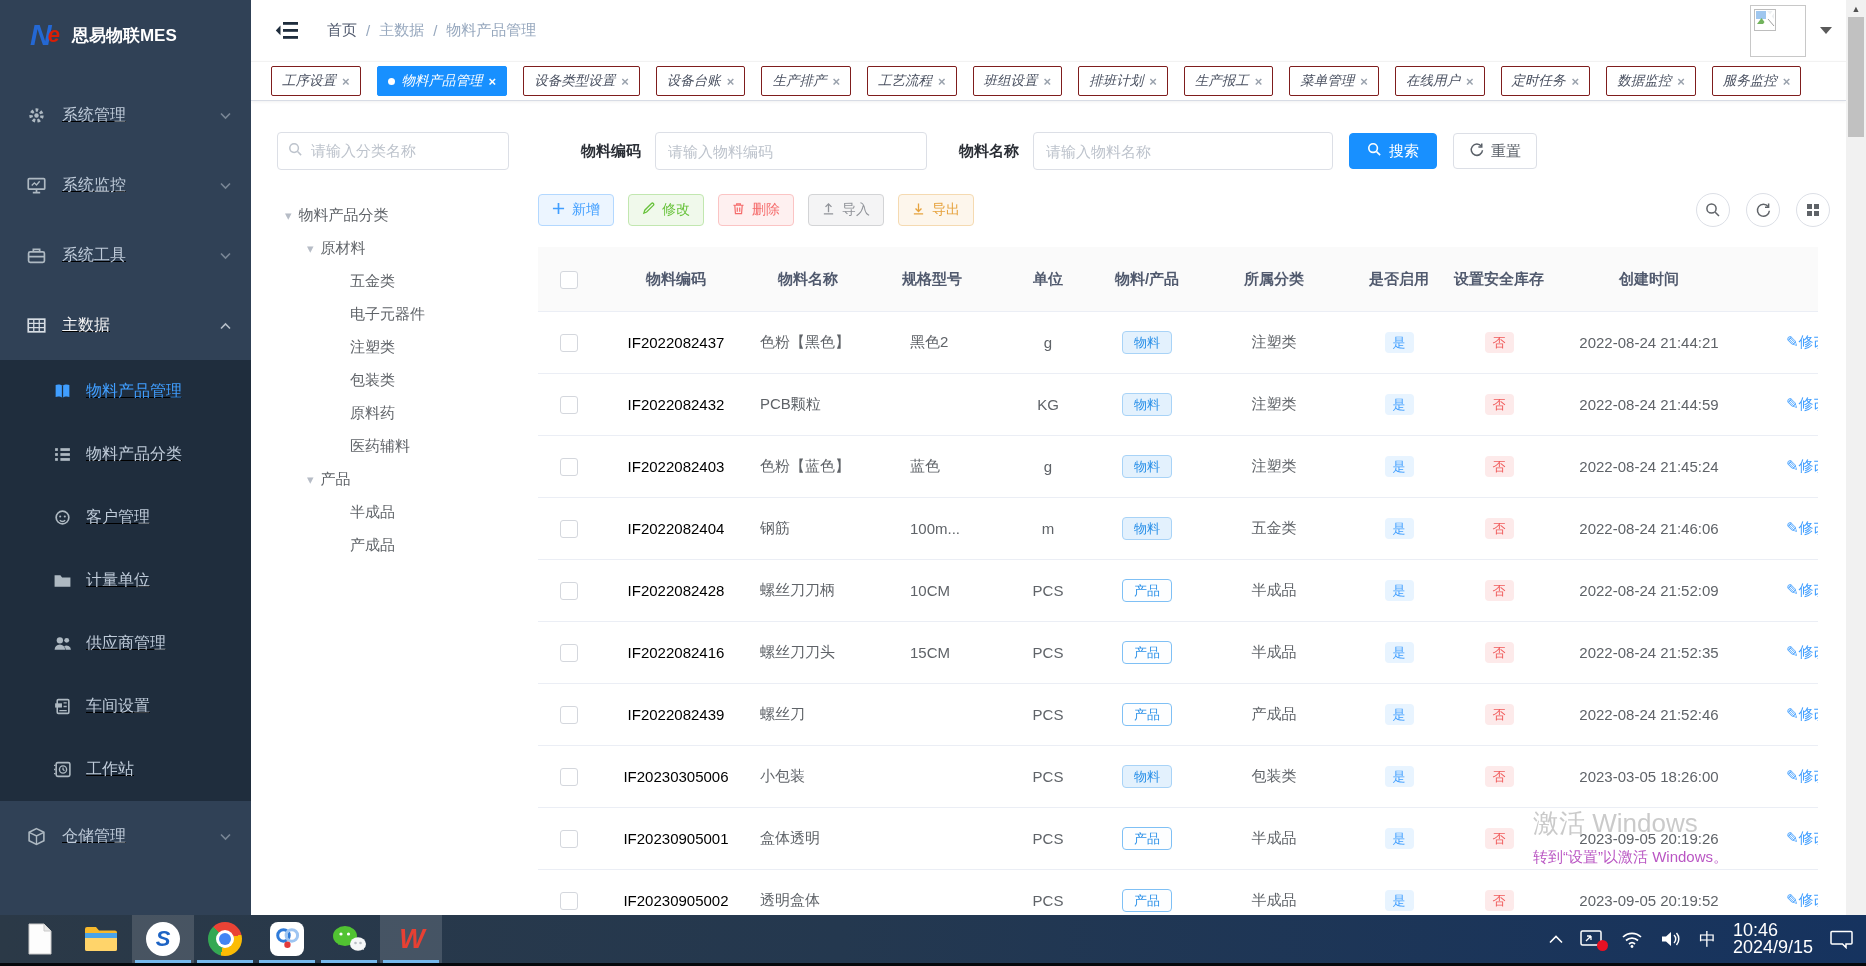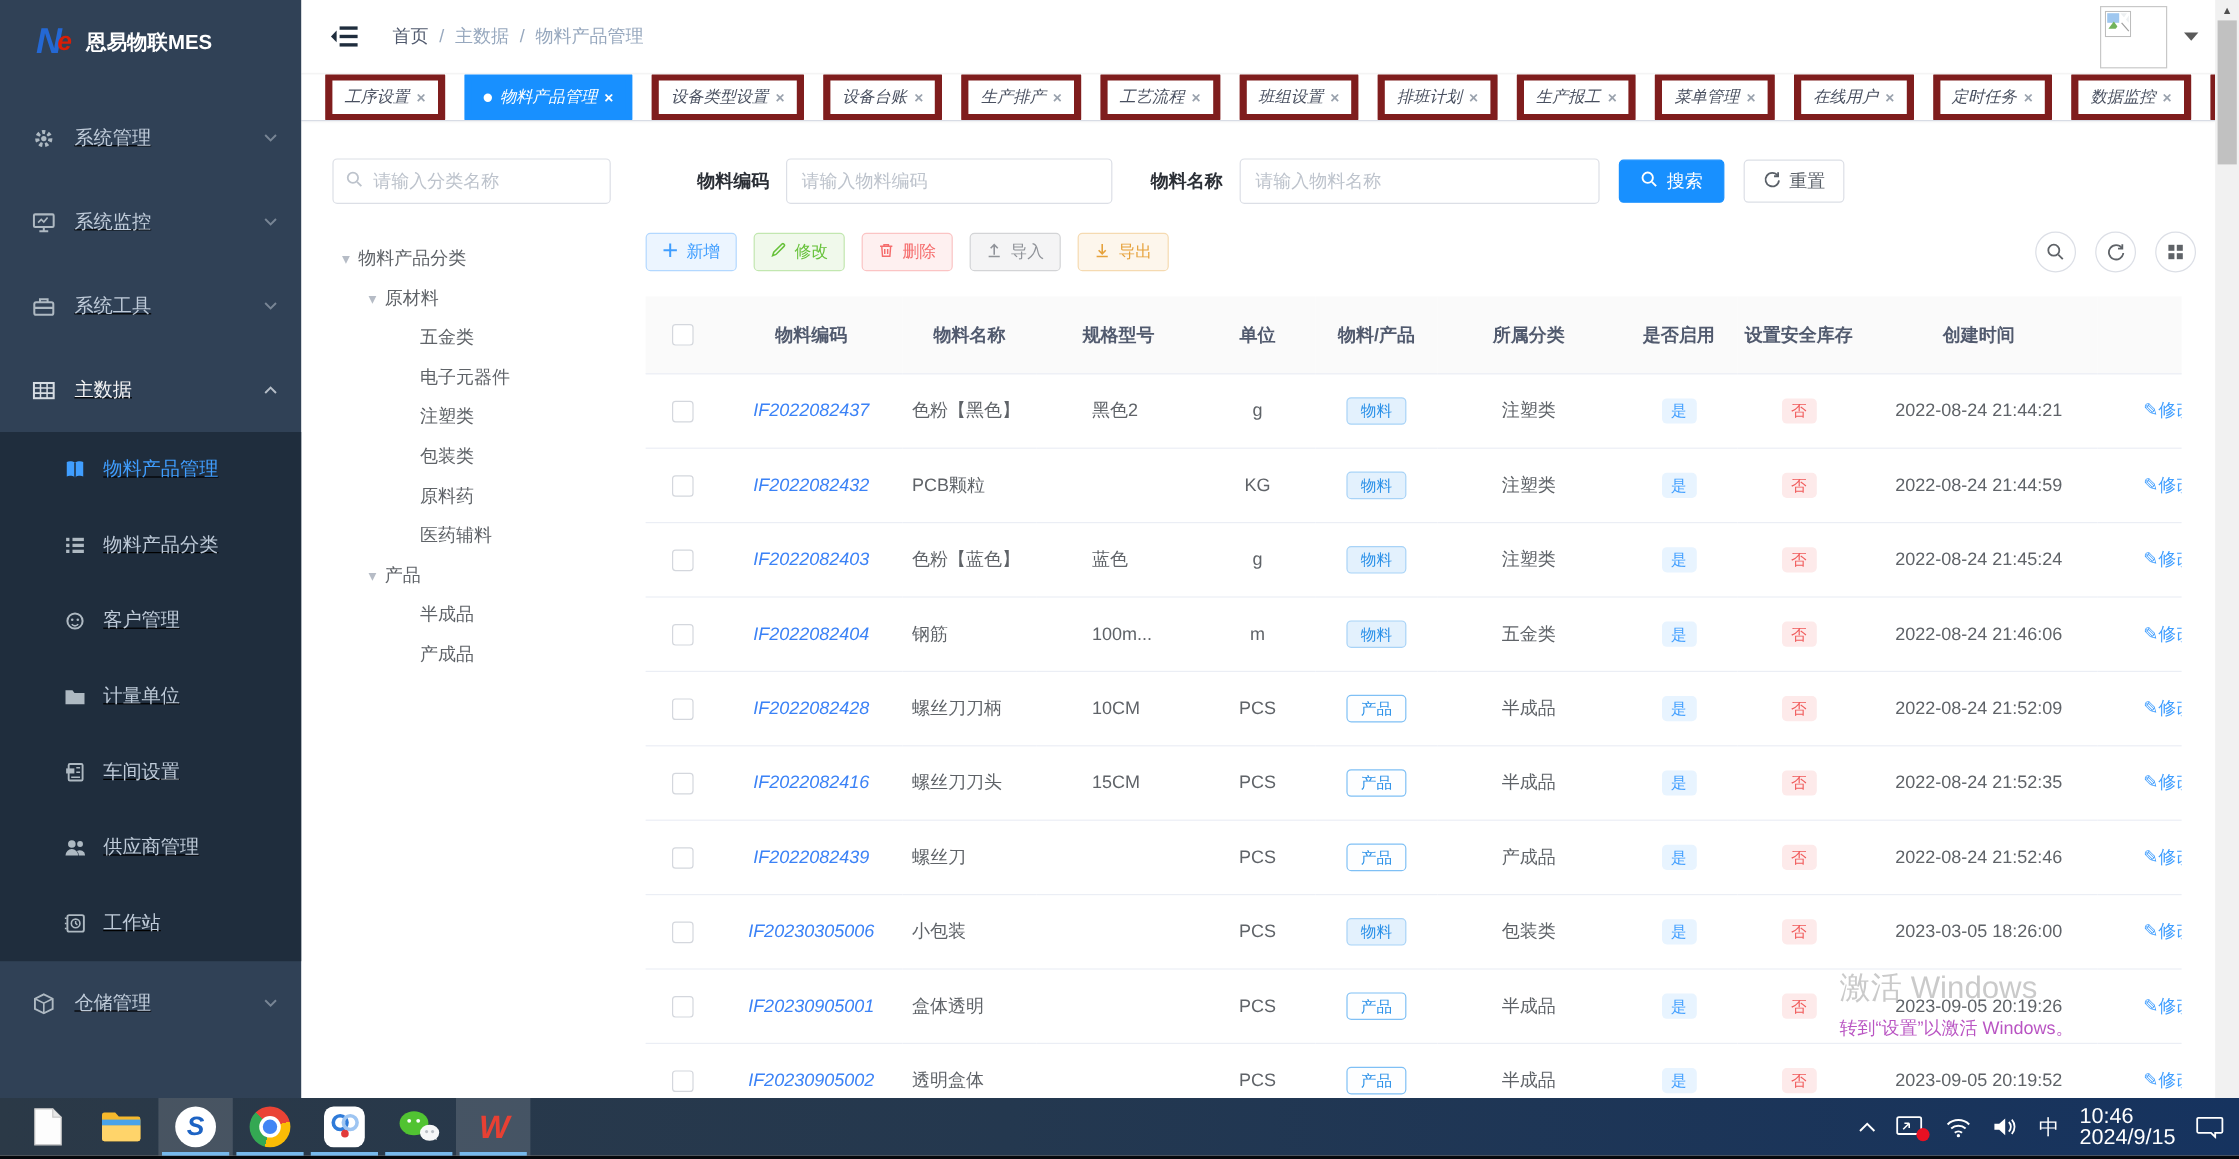--- a/index.html
+++ b/index.html
@@ -26,21 +26,21 @@
   .topbar{height:61px;display:flex;align-items:center;padding-left:24px;background:#fff;}
   .hamburger{width:24px;height:20px;display:inline-flex;align-items:center;cursor:pointer;}
   .breadcrumb{margin-left:28px;font-size:15px;color:#515a6e;display:flex;gap:9px;align-items:center;}
   .breadcrumb .sep,.breadcrumb .light{color:#97a8be;}
   .avatar-wrap{margin-left:auto;display:flex;align-items:center;margin-right:14px;}
   .avatar-box{width:48px;height:44px;border:1px solid #c8c8c8;background:#fff;display:flex;align-items:flex-start;padding:3px;}
   .avatar-caret{margin-left:14px;width:0;height:0;border-left:6px solid transparent;border-right:6px solid transparent;border-top:7px solid #5a5a5a;}
   
   .tagbar{height:38px;border-top:1px solid #f2f2f2;border-bottom:1px solid #d8dce5;box-shadow:0 1px 3px rgba(0,0,0,.06);
     display:flex;align-items:center;padding-left:20px;gap:16px;overflow:hidden;white-space:nowrap;background:#fff;}
-  .tag{height:28px;padding:0 10px;border:6px solid #7f1d1d;background:#fff;color:#495060;font-size:13.5px;
+  .tag{height:28px;padding:0 10px;border:1px solid #7f1d1d;background:#fff;color:#495060;font-size:13.5px;
     display:inline-flex;align-items:center;flex:none;cursor:pointer;border-radius:2px;}
   .tag .x{color:#9aa2ad;font-size:13px;margin-left:6px;cursor:pointer;}
   .tag.active{background:#1890ff;border-color:#1890ff;color:#fff;}
   .tag.active .x{color:#fff;}
   .dot{width:7px;height:7px;border-radius:50%;background:#fff;margin-right:7px;}
   
   .content{position:relative;padding-left:26px;height:815px;}
   .filter-row{display:flex;align-items:center;margin-top:30px;height:40px;}
   .tree-search{width:232px;height:38px;border:1px solid #dcdfe6;border-radius:4px;display:flex;align-items:center;
     padding:0 10px;gap:8px;color:#bdc3cc;font-size:15px;background:#fff;box-sizing:border-box;}
@@ -72,21 +72,21 @@
   .tbtn.exp{background:#fdf6ec;border-color:#f5dab1;color:#e6a23c;}
   .toolbar-right{margin-left:auto;display:flex;gap:16px;}
   .circ{width:34px;height:34px;border-radius:50%;border:1px solid #dcdfe6;background:#fff;display:inline-flex;
     align-items:center;justify-content:center;color:#5f6368;cursor:pointer;box-sizing:border-box;}
   table.grid{margin-top:20px;width:1280px;border-collapse:collapse;table-layout:fixed;}
   .grid th{height:64px;background:#fafafa;font-weight:bold;color:#515a6e;font-size:15px;border-bottom:1px solid #ebeef5;text-align:center;padding:0;}
   .grid td{height:61px;border-bottom:1px solid #ebeef5;font-size:15px;color:#5f6368;text-align:center;padding:0;overflow:hidden;white-space:nowrap;}
   .grid td.cname{text-align:left;padding-left:8px;}
   .grid td.cspec{text-align:left;padding-left:46px;}
   .grid td.cops{text-align:left;padding-left:38px;color:#409eff;}
-  .codelink{color:#3b82f6;cursor:pointer;text-decoration:none;font-style:italic;}
+  .codelink{color:#000000;cursor:pointer;text-decoration:none;}
   .cb{display:inline-block;width:16px;height:16px;border:1px solid #d4d7dd;border-radius:3px;background:#fff;vertical-align:middle;cursor:pointer;}
   .badge{display:inline-block;min-width:30px;padding:4px 9px;border-radius:4px;font-size:13px;line-height:1;}
   .badge.material{background:#e3f1fd;border:1px solid #a8d3f7;color:#2a90e8;}
   .badge.product{background:#fdfeff;border:1px solid #7fc0f5;color:#2a90e8;}
   .pill{display:inline-block;padding:4px 8px;border-radius:4px;font-size:13px;line-height:1;}
   .pill.yes{background:#e8f4ff;color:#409eff;}
   .pill.no{background:#fdeaea;color:#f05b5b;}
   .opslink{cursor:pointer;}
   
   .watermark{position:absolute;left:1282px;top:675px;color:#b9b9b9;opacity:.75;z-index:5;pointer-events:none;}
@@ -217,39 +217,39 @@
           <span class="icon18">
               <svg width="19" height="19" viewBox="0 0 18 18">
                 <path d="M1.5 4 h5.5 l1.6 2.2 H16.5 V15 H1.5 Z" fill="#aeb9c2"></path>
               </svg>
             </span>
           <span class="nlabel">计量单位</span>
         </div>
         <div class="sub-item">
           <span class="icon18">
               <svg width="19" height="19" viewBox="0 0 18 18">
-                <rect x="4" y="2.5" width="11" height="13" rx="1" fill="none" stroke="#aeb9c2" stroke-width="1.5"></rect>
-                <rect x="2" y="6" width="6.5" height="4" fill="#aeb9c2"></rect>
-                <path d="M10 5.5 h3 M10 9 h3 M6 13 h7" stroke="#aeb9c2" stroke-width="1.2"></path>
-              </svg>
-            </span>
-          <span class="nlabel">车间设置</span>
-        </div>
-        <div class="sub-item">
-          <span class="icon18">
-              <svg width="19" height="19" viewBox="0 0 18 18">
                 <g fill="#aeb9c2">
                   <circle cx="6.5" cy="6" r="3"></circle>
                   <path d="M1.5 15 a5 5 0 0 1 10 0 Z"></path>
                   <circle cx="13" cy="6" r="2.3"></circle>
                   <path d="M12 15 a4.5 4.5 0 0 0 -1.5 -3.4 a4.2 4.2 0 0 1 6.5 3.4 Z"></path>
                 </g>
               </svg>
             </span>
           <span class="nlabel">供应商管理</span>
+        </div>
+        <div class="sub-item">
+          <span class="icon18">
+              <svg width="19" height="19" viewBox="0 0 18 18">
+                <rect x="4" y="2.5" width="11" height="13" rx="1" fill="none" stroke="#aeb9c2" stroke-width="1.5"></rect>
+                <rect x="2" y="6" width="6.5" height="4" fill="#aeb9c2"></rect>
+                <path d="M10 5.5 h3 M10 9 h3 M6 13 h7" stroke="#aeb9c2" stroke-width="1.2"></path>
+              </svg>
+            </span>
+          <span class="nlabel">车间设置</span>
         </div>
         <div class="sub-item">
           <span class="icon18">
               <svg width="19" height="19" viewBox="0 0 18 18">
                 <rect x="3" y="2.5" width="13" height="13" rx="1.5" fill="none" stroke="#aeb9c2" stroke-width="1.5"></rect>
                 <circle cx="9.5" cy="9" r="3.4" fill="none" stroke="#aeb9c2" stroke-width="1.3"></circle>
                 <path d="M9.5 7.2 V9 l1.4 1.1" fill="none" stroke="#aeb9c2" stroke-width="1.2"></path>
                 <path d="M1 5 h1.4 M1 9 h1.4 M1 13 h1.4" stroke="#aeb9c2" stroke-width="1.2"></path>
               </svg>
             </span>

